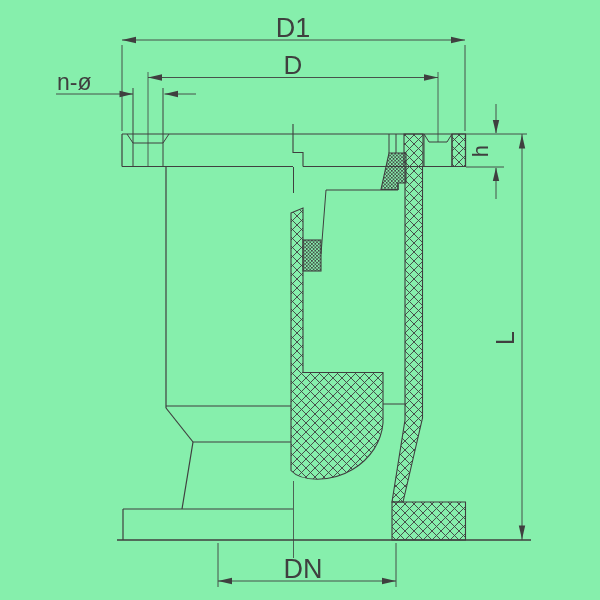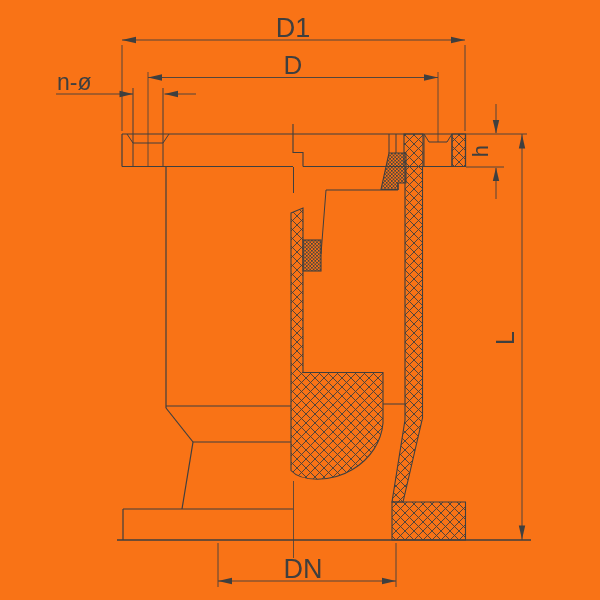--- a/index.html
+++ b/index.html
@@ -1,16 +1,16 @@
 <!DOCTYPE html>
 <html><head>
 <meta charset="utf-8">
 <style>
   html,body{margin:0;padding:0;background:#ffffff;}
-  .stage{width:600px;height:600px;background:#f97316;position:relative;overflow:hidden;}
+  .stage{width:600px;height:600px;background:#86efac;position:relative;overflow:hidden;}
   svg text{font-family:"Liberation Sans","DejaVu Sans",sans-serif;fill:#3f3f3f;}
   .dim-label{font-size:27px;}
   .dim-label-d{font-size:26px;}
   .dim-label-small{font-size:23px;}
   .dim-label-h{font-size:22px;}
   .dim-label-l{font-size:25px;}
 </style>
 </head>
 <body>
 

